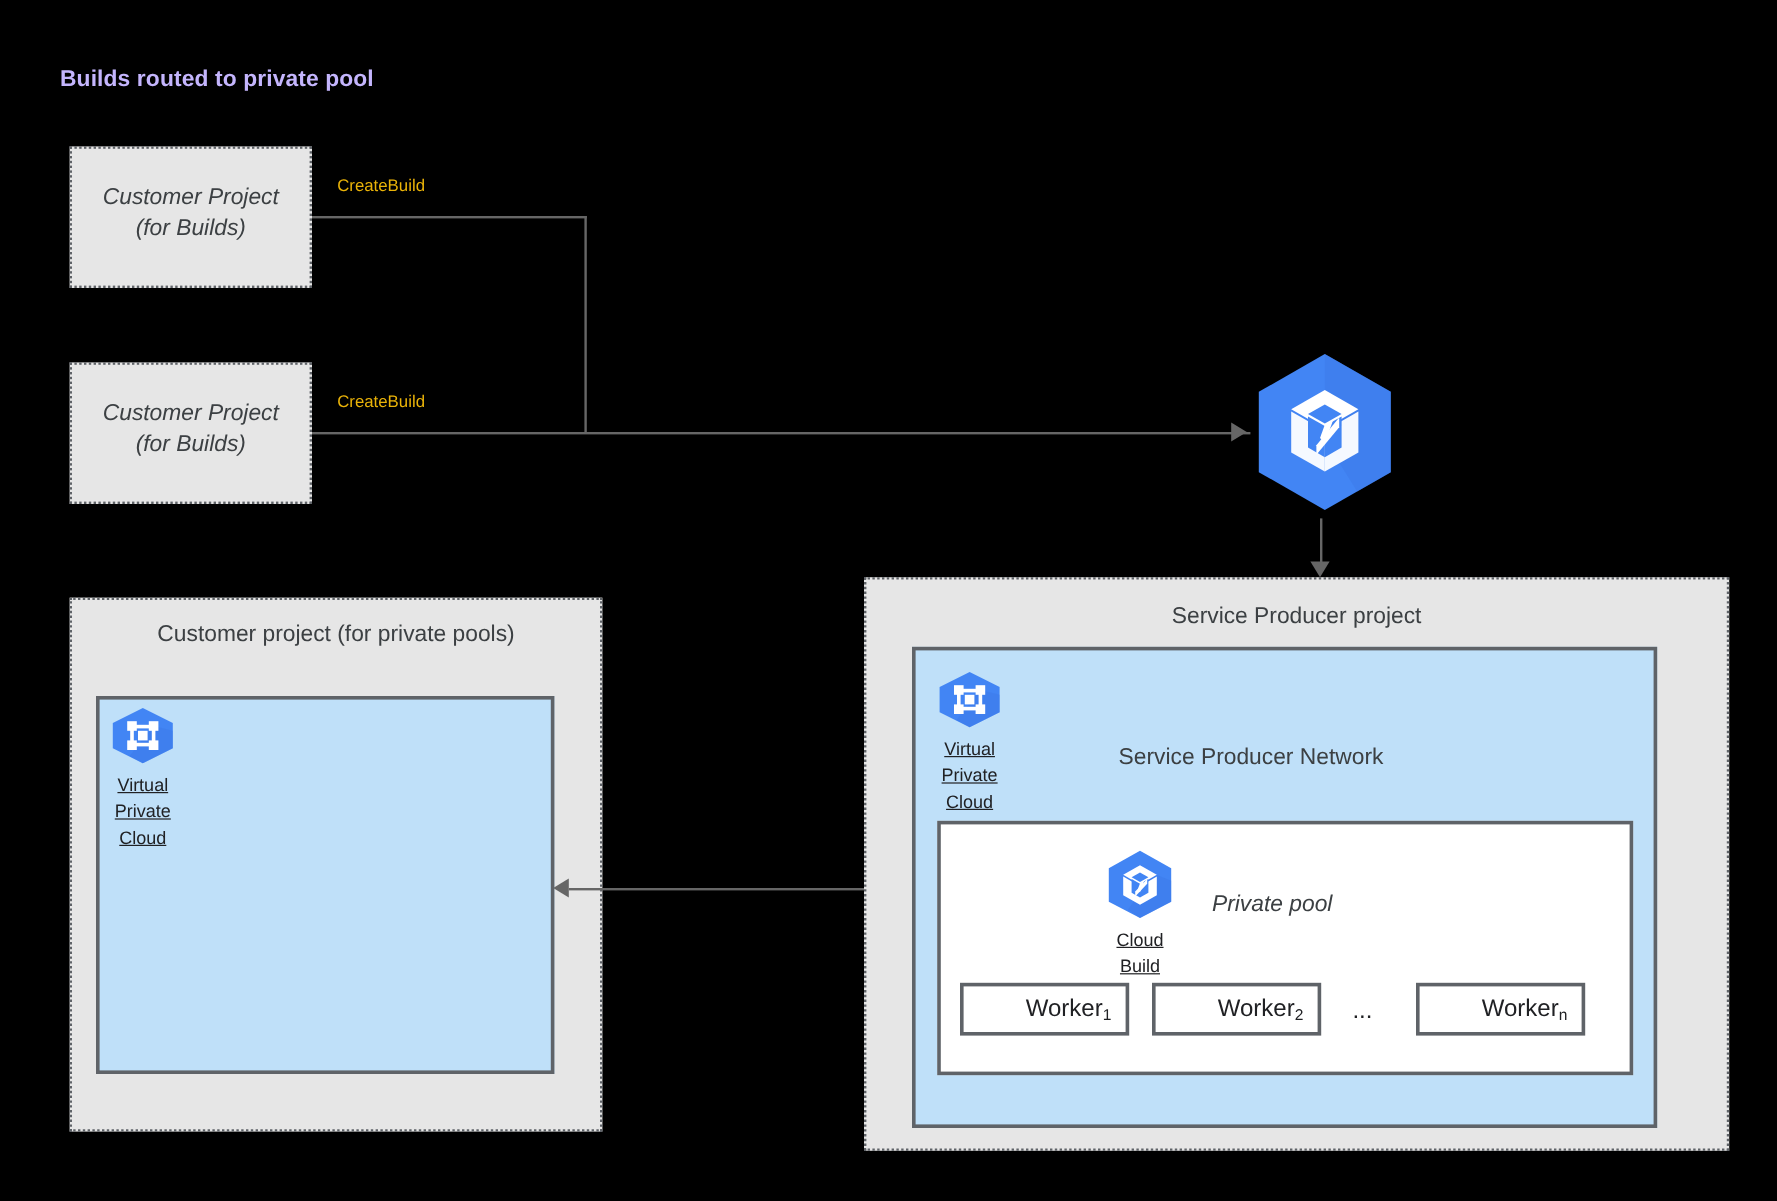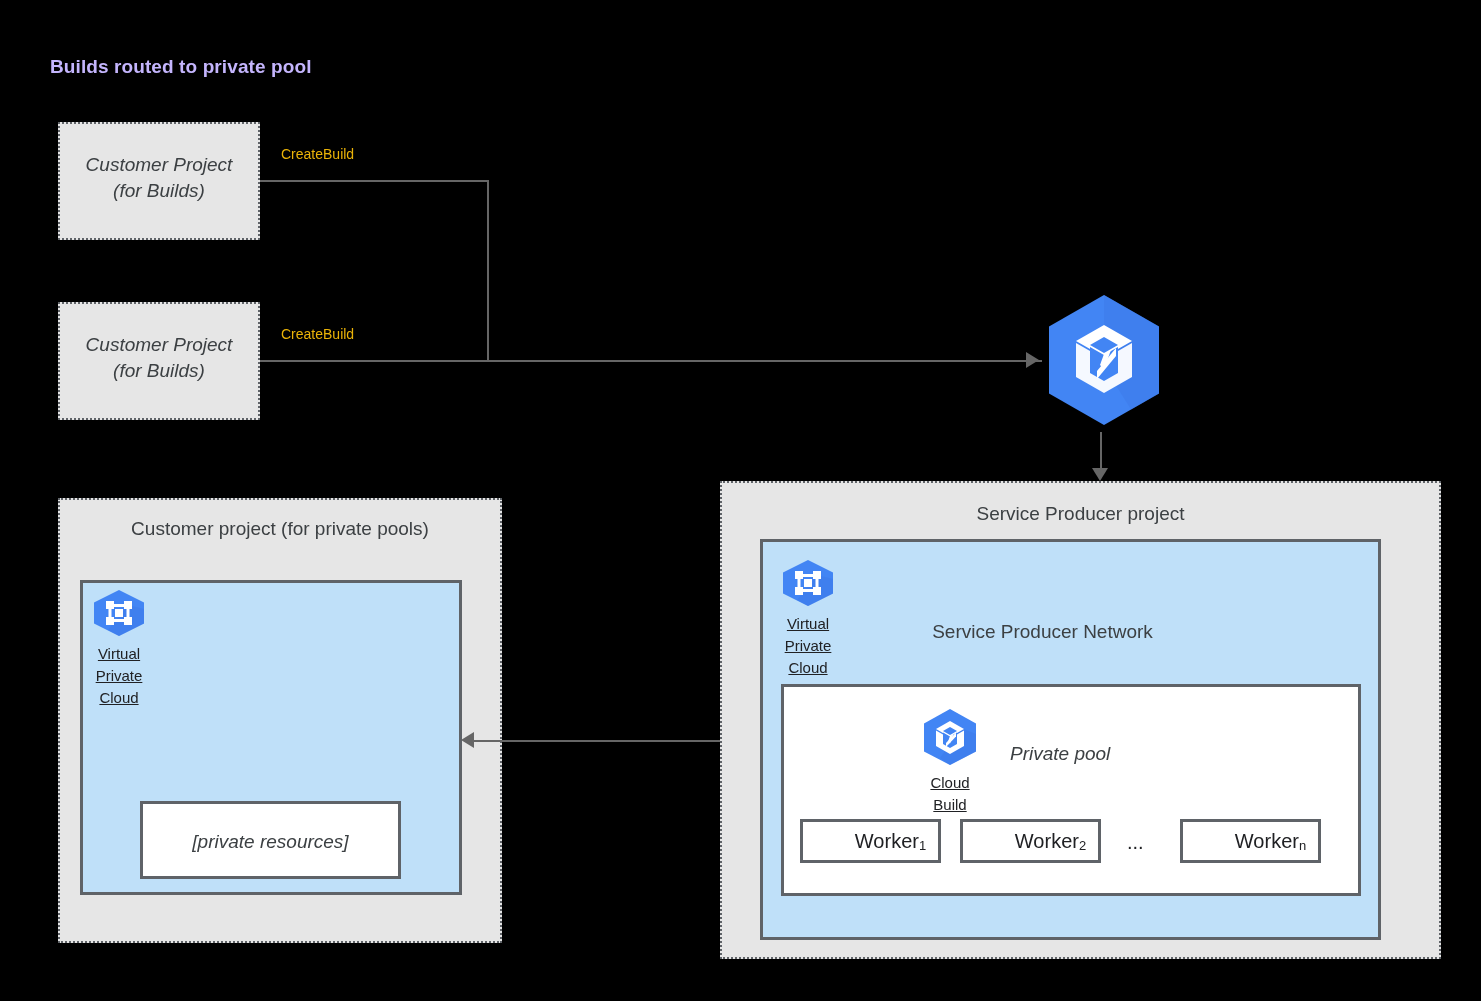--- a/index.html
+++ b/index.html
@@ -227,23 +227,20 @@
         <rect x="34.5" y="16" width="3" height="16"></rect>
         <rect x="23" y="20" width="8" height="8"></rect>
       </g>
     </svg>
     <div class="icon-caption">Virtual
 Private
 Cloud</div>
   </div>
 
 
-  <div class="white-box" style="left:140px; top:801px; width:261px; height:78px;">
-    <div class="box-text" style="top:25px;">[private resources]</div>
-  </div>
 
   <div class="hline" style="left:474px; top:740px; width:280px;"></div>
   <div class="arrow-left" style="left:461px; top:732px;"></div>
   <div class="arrow-right" style="left:749px; top:732px;"></div>
 
   <div class="dotted-box" style="left:720px; top:481px; width:721px; height:478px;">
     <div class="panel-heading" style="top:20px;">Service Producer project</div>
   </div>
 
   <div class="blue-panel" style="left:760px; top:539px; width:621px; height:401px;">

